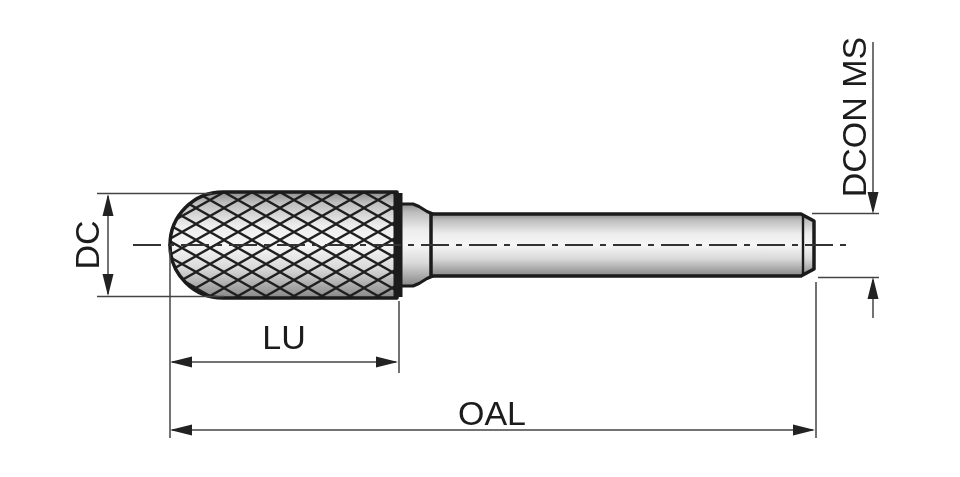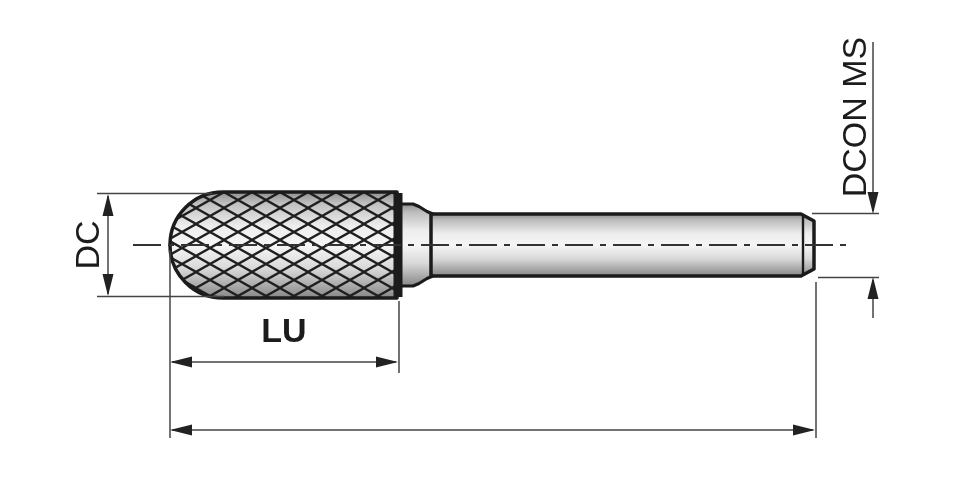--- a/index.html
+++ b/index.html
@@ -99,18 +99,19 @@
       <path d="M 818 277.5 H 879"></path>
       <path d="M 873 42 V 211"></path>
       <path d="M 873 280 V 318"></path>
       <polygon points="873,214 867.5,192 878.5,192" fill="#222222" stroke="none"></polygon>
       <polygon points="873,277 867.5,299 878.5,299" fill="#222222" stroke="none"></polygon>
     </g>
   </svg>
 
   <div class="dim-label vertical" style="left:87px; top:245px;">DC</div>
 
-  <div class="dim-label" style="left:284px; top:330px;font-weight:bold;">LU</div>
+  <div class="dim-label" style="left:284px; top:337px;">LU</div>
 
+  <div class="dim-label" style="left:492px; top:413px;">OAL</div>
 
   <div class="dim-label vertical" style="left:854px; top:117px;">DCON MS</div>
 
 </div>
 
 </body></html>

